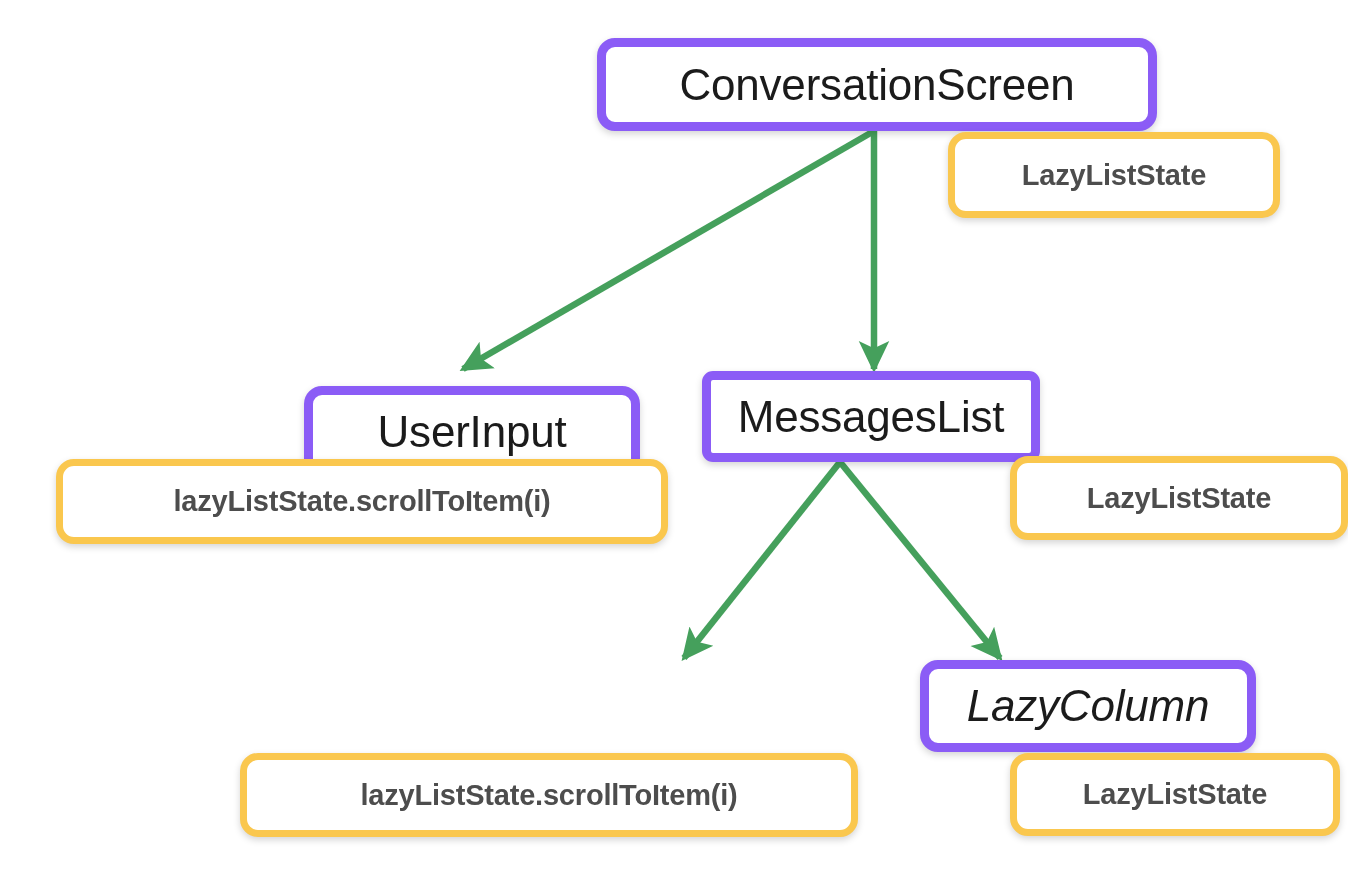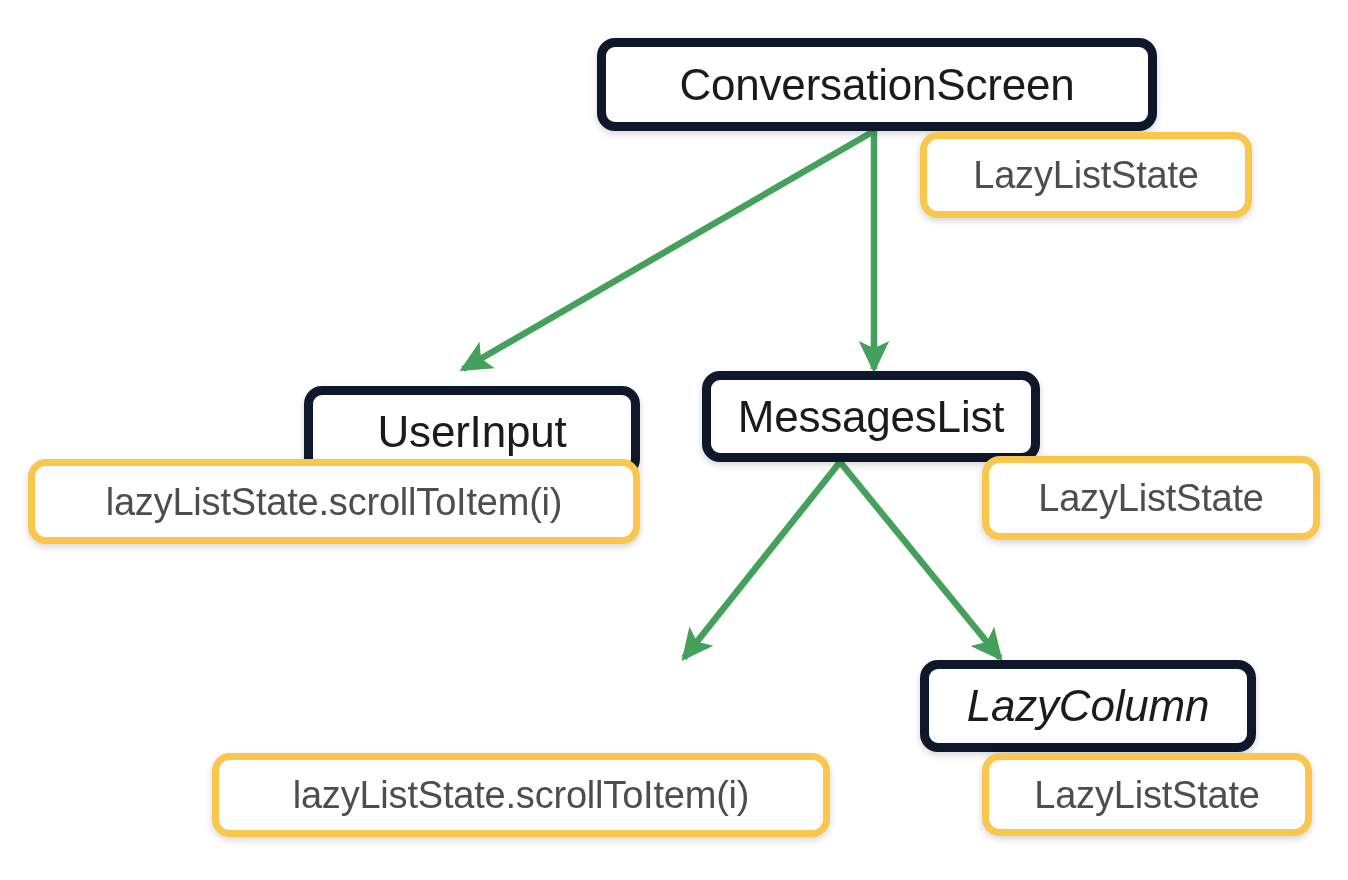--- a/index.html
+++ b/index.html
@@ -36,37 +36,38 @@
     align-items: center;
     justify-content: center;
     background: #ffffff;
     border-radius: 18px;
     text-align: center;
     white-space: nowrap;
     line-height: 1;
   }
 
   .node-composable {
-    border: 9px solid #0f172a;
+    border: 9px solid #8b5cf6;
     color: #1b1b1b;
     font-size: 44px;
     font-weight: 400;
     letter-spacing: -0.2px;
     z-index: 3;
     box-shadow: 0 3px 7px rgba(0,0,0,0.17);
   }
 
   .node-state {
     border: 7px solid #FAC74E;
     color: #4d4d4d;
-    font-size: 38px;
-    font-weight: 400;
+    font-size: 29px;
+    font-weight: 700;
     letter-spacing: -0.2px;
     z-index: 4;
     box-shadow: 0 3px 7px rgba(0,0,0,0.17);
+    margin-left: 28px;
   }
 
   .node-label {
     display: block;
     padding: 0 6px;
   }
 </style>
 </head>
 <body>
 
@@ -91,21 +92,21 @@
   </div>
 
   <div class="node node-state" style="left: 920px; top: 132px; width: 332px; height: 86px;">
     <span class="node-label">LazyListState</span>
   </div>
 
   <div class="node node-composable" style="left: 304px; top: 371px; width: 336px; height: 91px; margin-top: 15px;">
     <span class="node-label">UserInput</span>
   </div>
 
-  <div class="node node-composable" style="left: 702px; top: 371px; width: 338px; height: 91px;">
+  <div class="node node-composable" style="left: 702px; top: 371px; width: 338px; height: 91px; border-radius: 11px;">
     <span class="node-label">MessagesList</span>
   </div>
 
   <div class="node node-state" style="left: 28px; top: 459px; width: 612px; height: 85px;">
     <span class="node-label">lazyListState.scrollToItem(i)</span>
   </div>
 
   <div class="node node-state" style="left: 982px; top: 456px; width: 338px; height: 84px;">
     <span class="node-label">LazyListState</span>
   </div>

